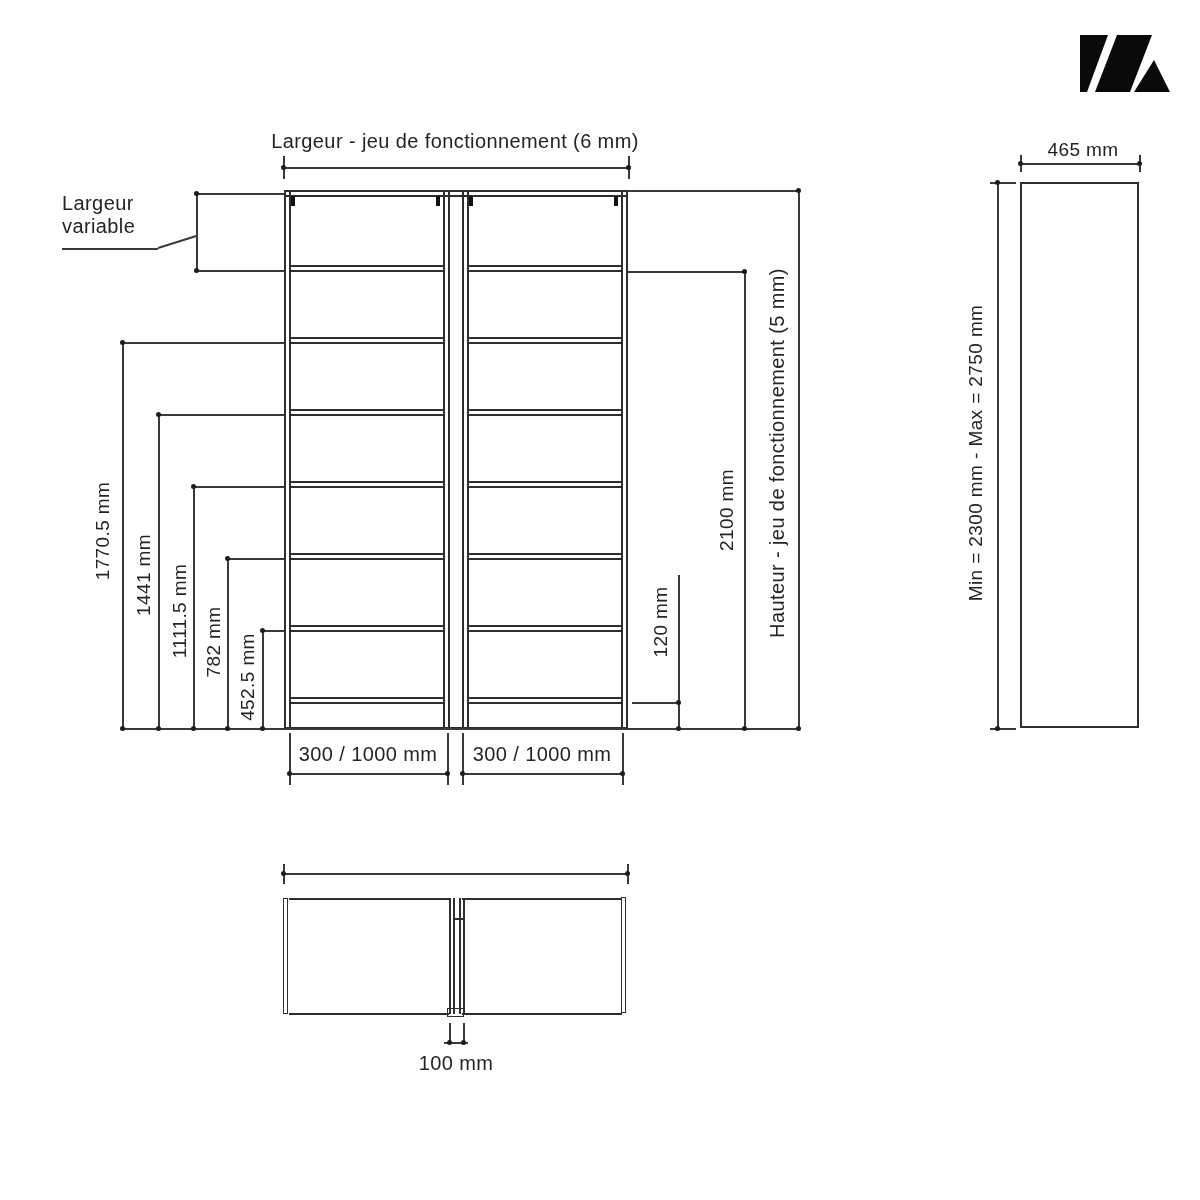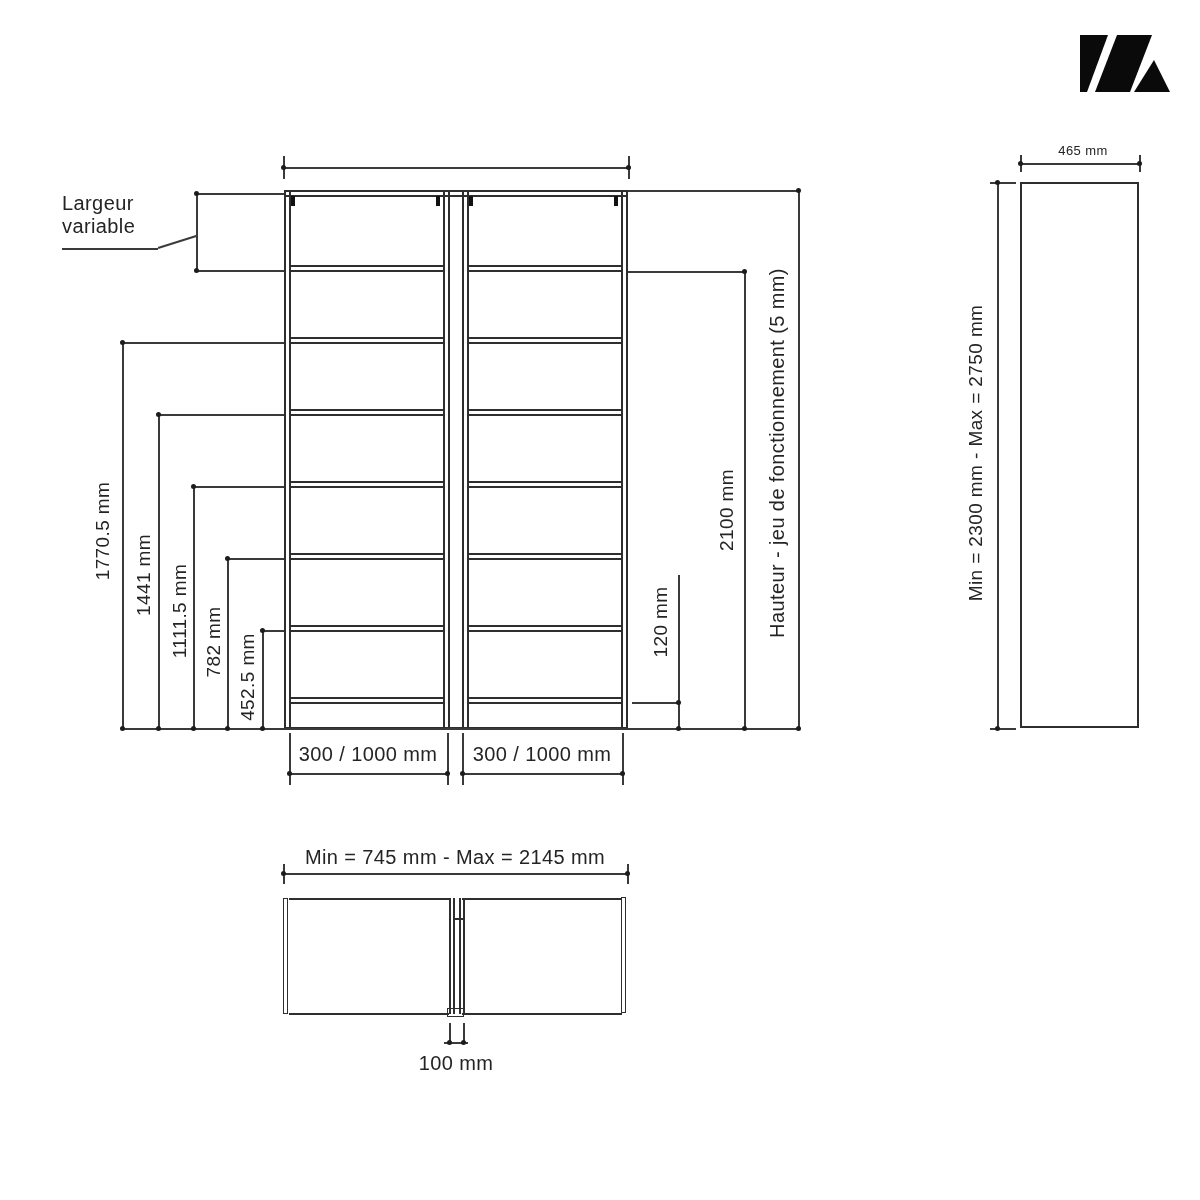--- a/index.html
+++ b/index.html
@@ -7,21 +7,21 @@
     position:relative;width:1200px;height:1200px;background:#ffffff;
     font-family:"Liberation Sans", sans-serif;color:#1f1f1f;overflow:hidden;
   }
   .ln{position:absolute;background:#2e2e2e;}
   .dln{position:absolute;background:#3a3a3a;}
   .dot{position:absolute;width:5px;height:5px;border-radius:50%;background:#1c1c1c;}
   .txt{position:absolute;white-space:nowrap;font-size:20px;letter-spacing:.4px;color:#242424;
        transform:translate(-50%,-50%);}
   .txtr{position:absolute;white-space:nowrap;font-size:19px;letter-spacing:.4px;color:#242424;
        transform:translate(-50%,-50%) rotate(-90deg);}
-  .small{font-size:13px;}
+  .small{font-size:19px;}
   .rect{position:absolute;border:2px solid #2e2e2e;background:transparent;}
   .rthin{position:absolute;border:1.5px solid #2e2e2e;background:transparent;}
   .mark{position:absolute;width:4px;height:10px;background:#111;}
   #hv-label{position:absolute;left:62px;top:192px;font-size:20px;line-height:23px;
        letter-spacing:.4px;color:#242424;}
   #leader-diag{position:absolute;left:158px;top:247px;width:40px;height:1.5px;background:#3a3a3a;
        transform:rotate(-17.5deg);transform-origin:left center;}
 </style>
 </head>
 <body>
@@ -162,20 +162,21 @@
       <div class="ln" style="left: 449px; top: 898px; width: 1.8px; height: 116px;"></div>
       <div class="ln" style="left: 453px; top: 898px; width: 1.8px; height: 116px;"></div>
       <div class="ln" style="left: 459px; top: 898px; width: 1.8px; height: 116px;"></div>
       <div class="ln" style="left: 463px; top: 898px; width: 1.8px; height: 116px;"></div>
       <div class="ln" style="left: 453px; top: 918px; width: 11px; height: 1.5px;"></div>
       <div class="rthin" style="left: 447px; top: 1008px; width: 15px; height: 7px;"></div>
     </div>
 
   <div></div>
 
+  <div class="txt" style="left:455px;top:141px;">Largeur - jeu de fonctionnement (6 mm)</div>
 
   <div id="hv-label">
     <div>Largeur</div>
     <div>variable</div>
   </div>
   <div id="leader-diag"></div>
 
   <div class="txtr" style="left:103px;top:531px;">1770.5 mm</div>
   <div class="txtr" style="left:144px;top:575px;">1441 mm</div>
   <div class="txtr" style="left:180px;top:611px;">1111.5 mm</div>
@@ -187,16 +188,15 @@
   <div class="txtr" style="left:777px;top:453px;font-size:20px;">Hauteur - jeu de fonctionnement (5 mm)</div>
 
   <div class="txt" style="left:368px;top:754px;">300 / 1000 mm</div>
   <div class="txt" style="left:542px;top:754px;">300 / 1000 mm</div>
 
   <div></div>
   <div class="txt small" style="left:1083px;top:150px;">465 mm</div>
   <div class="txtr" style="left:976px;top:453px;">Min = 2300 mm - Max = 2750 mm</div>
 
   <div></div>
-  <div class="txt" style="left:455px;top:857px;">Min = 745 mm - Max = 2145 mm</div>
   <div class="txt" style="left:456px;top:1063px;">100 mm</div>
 
 </div>
 
 </body></html>

